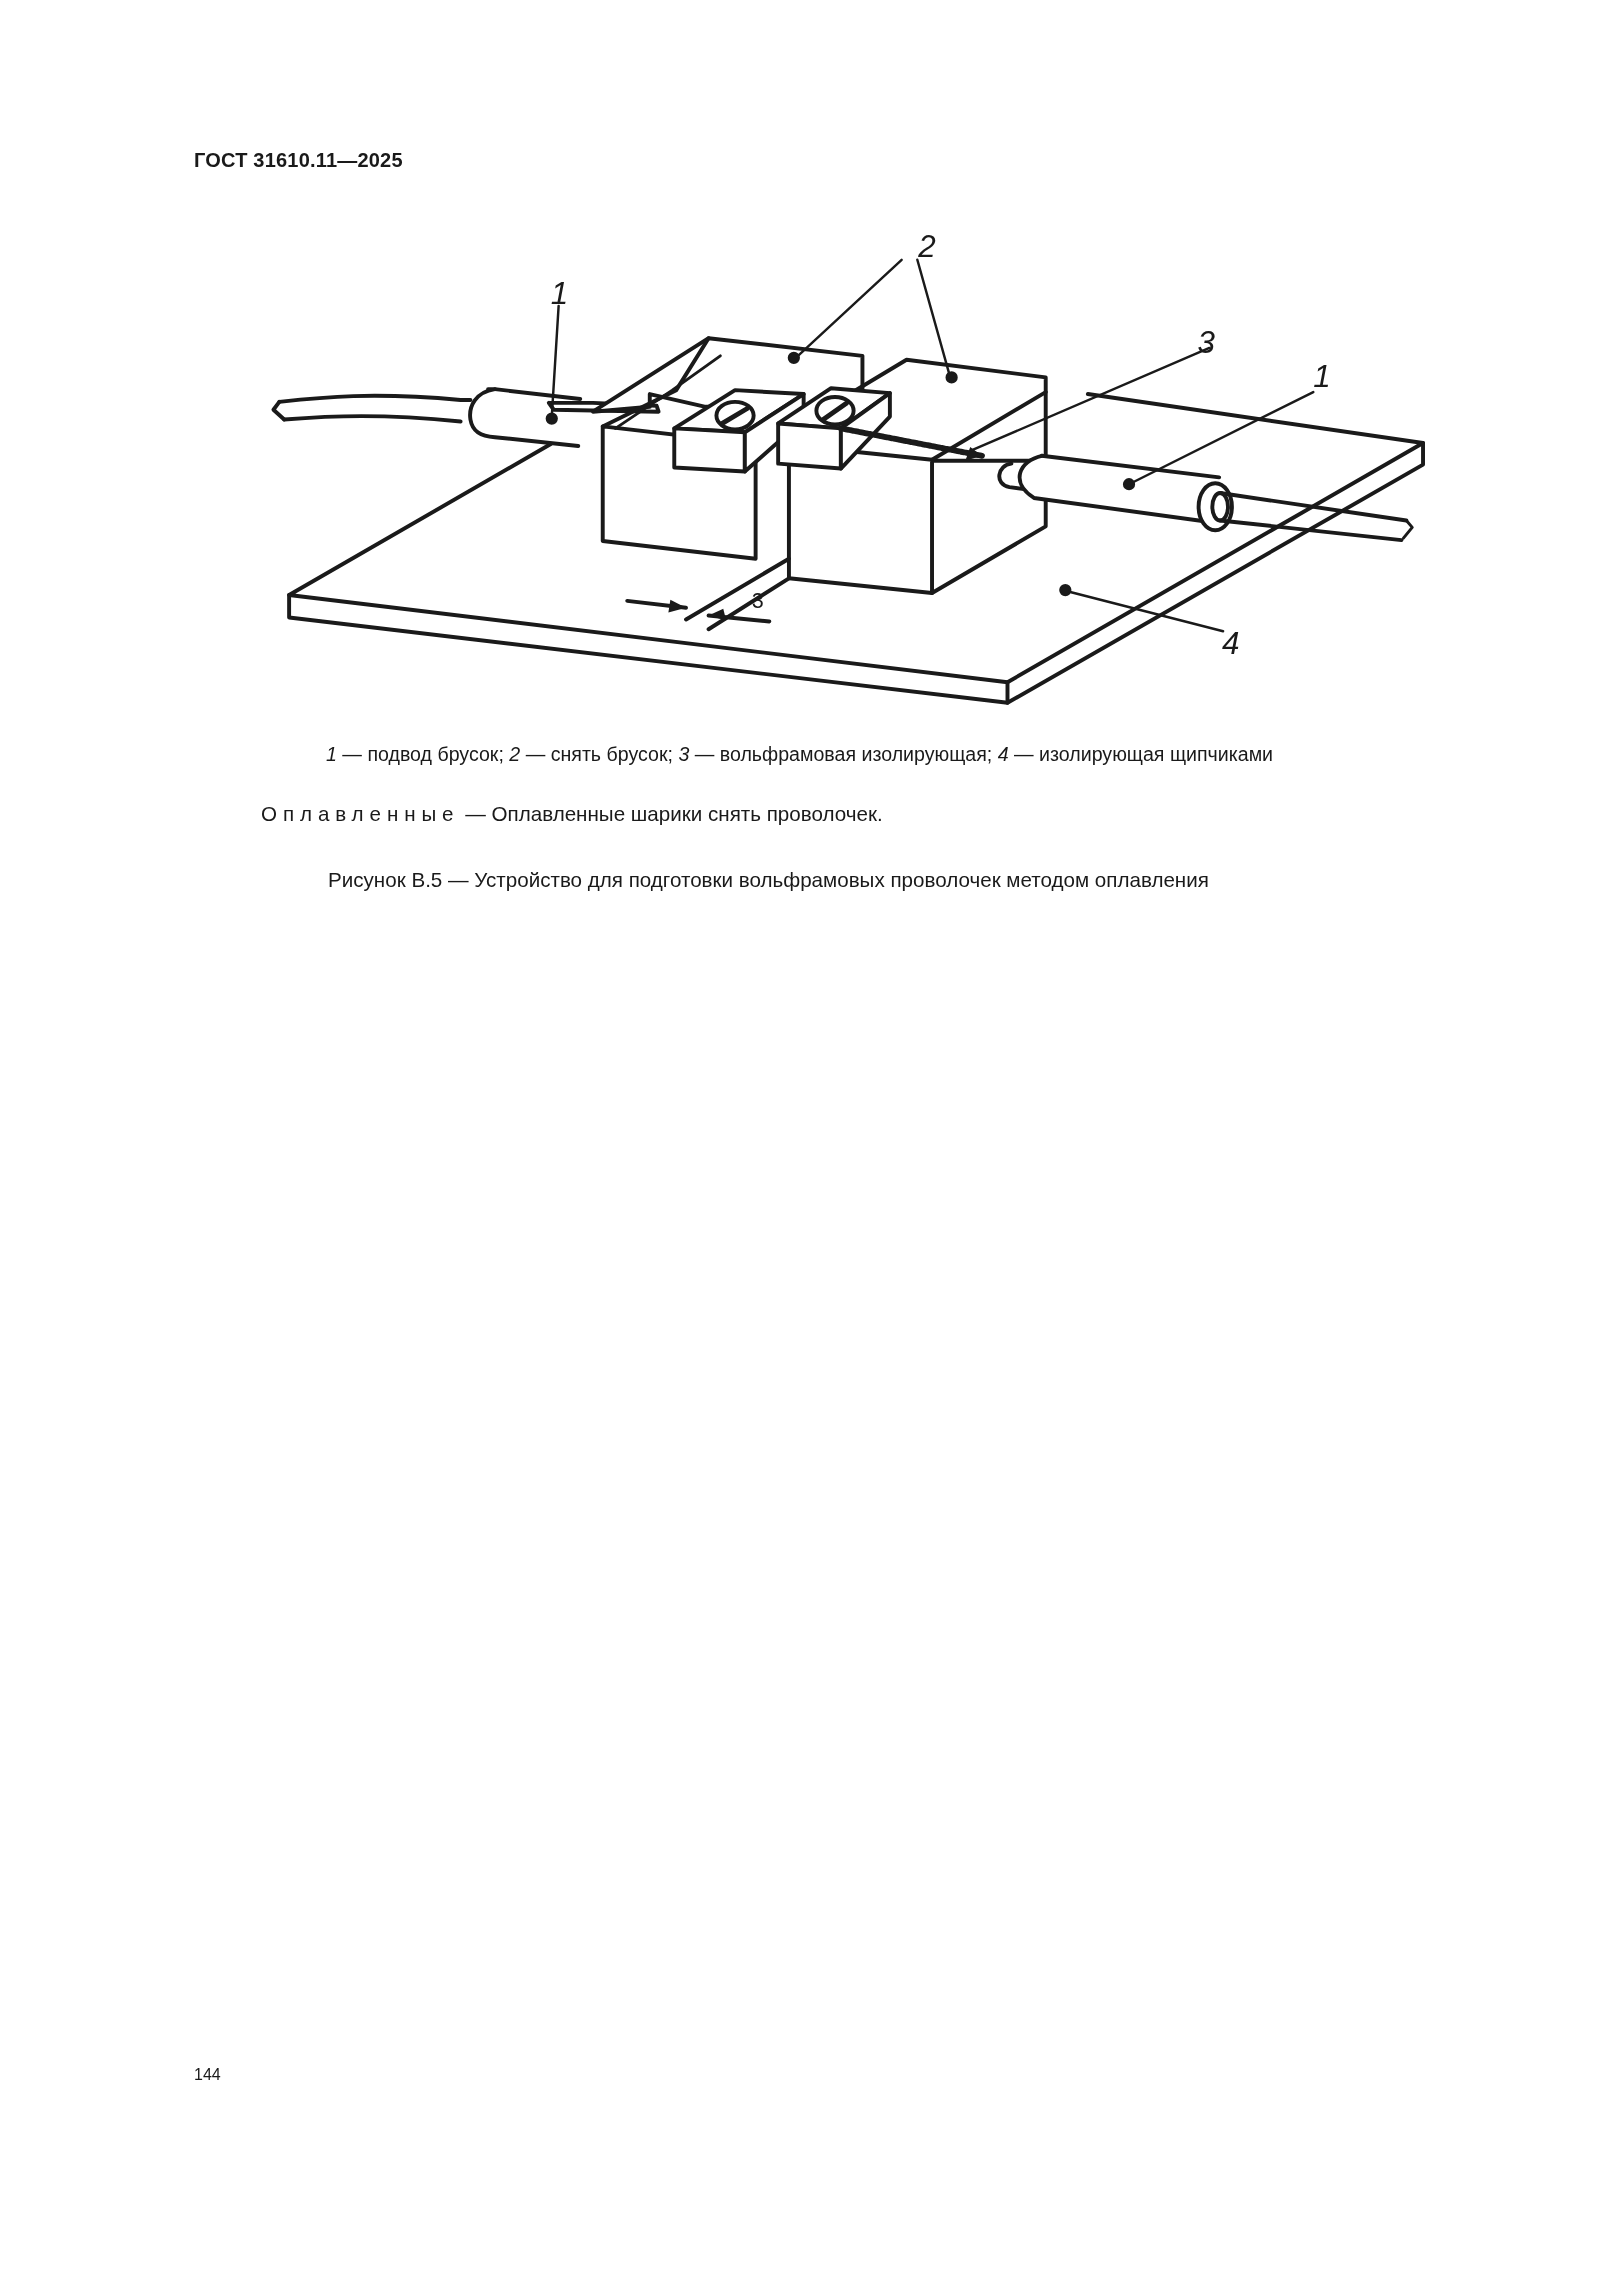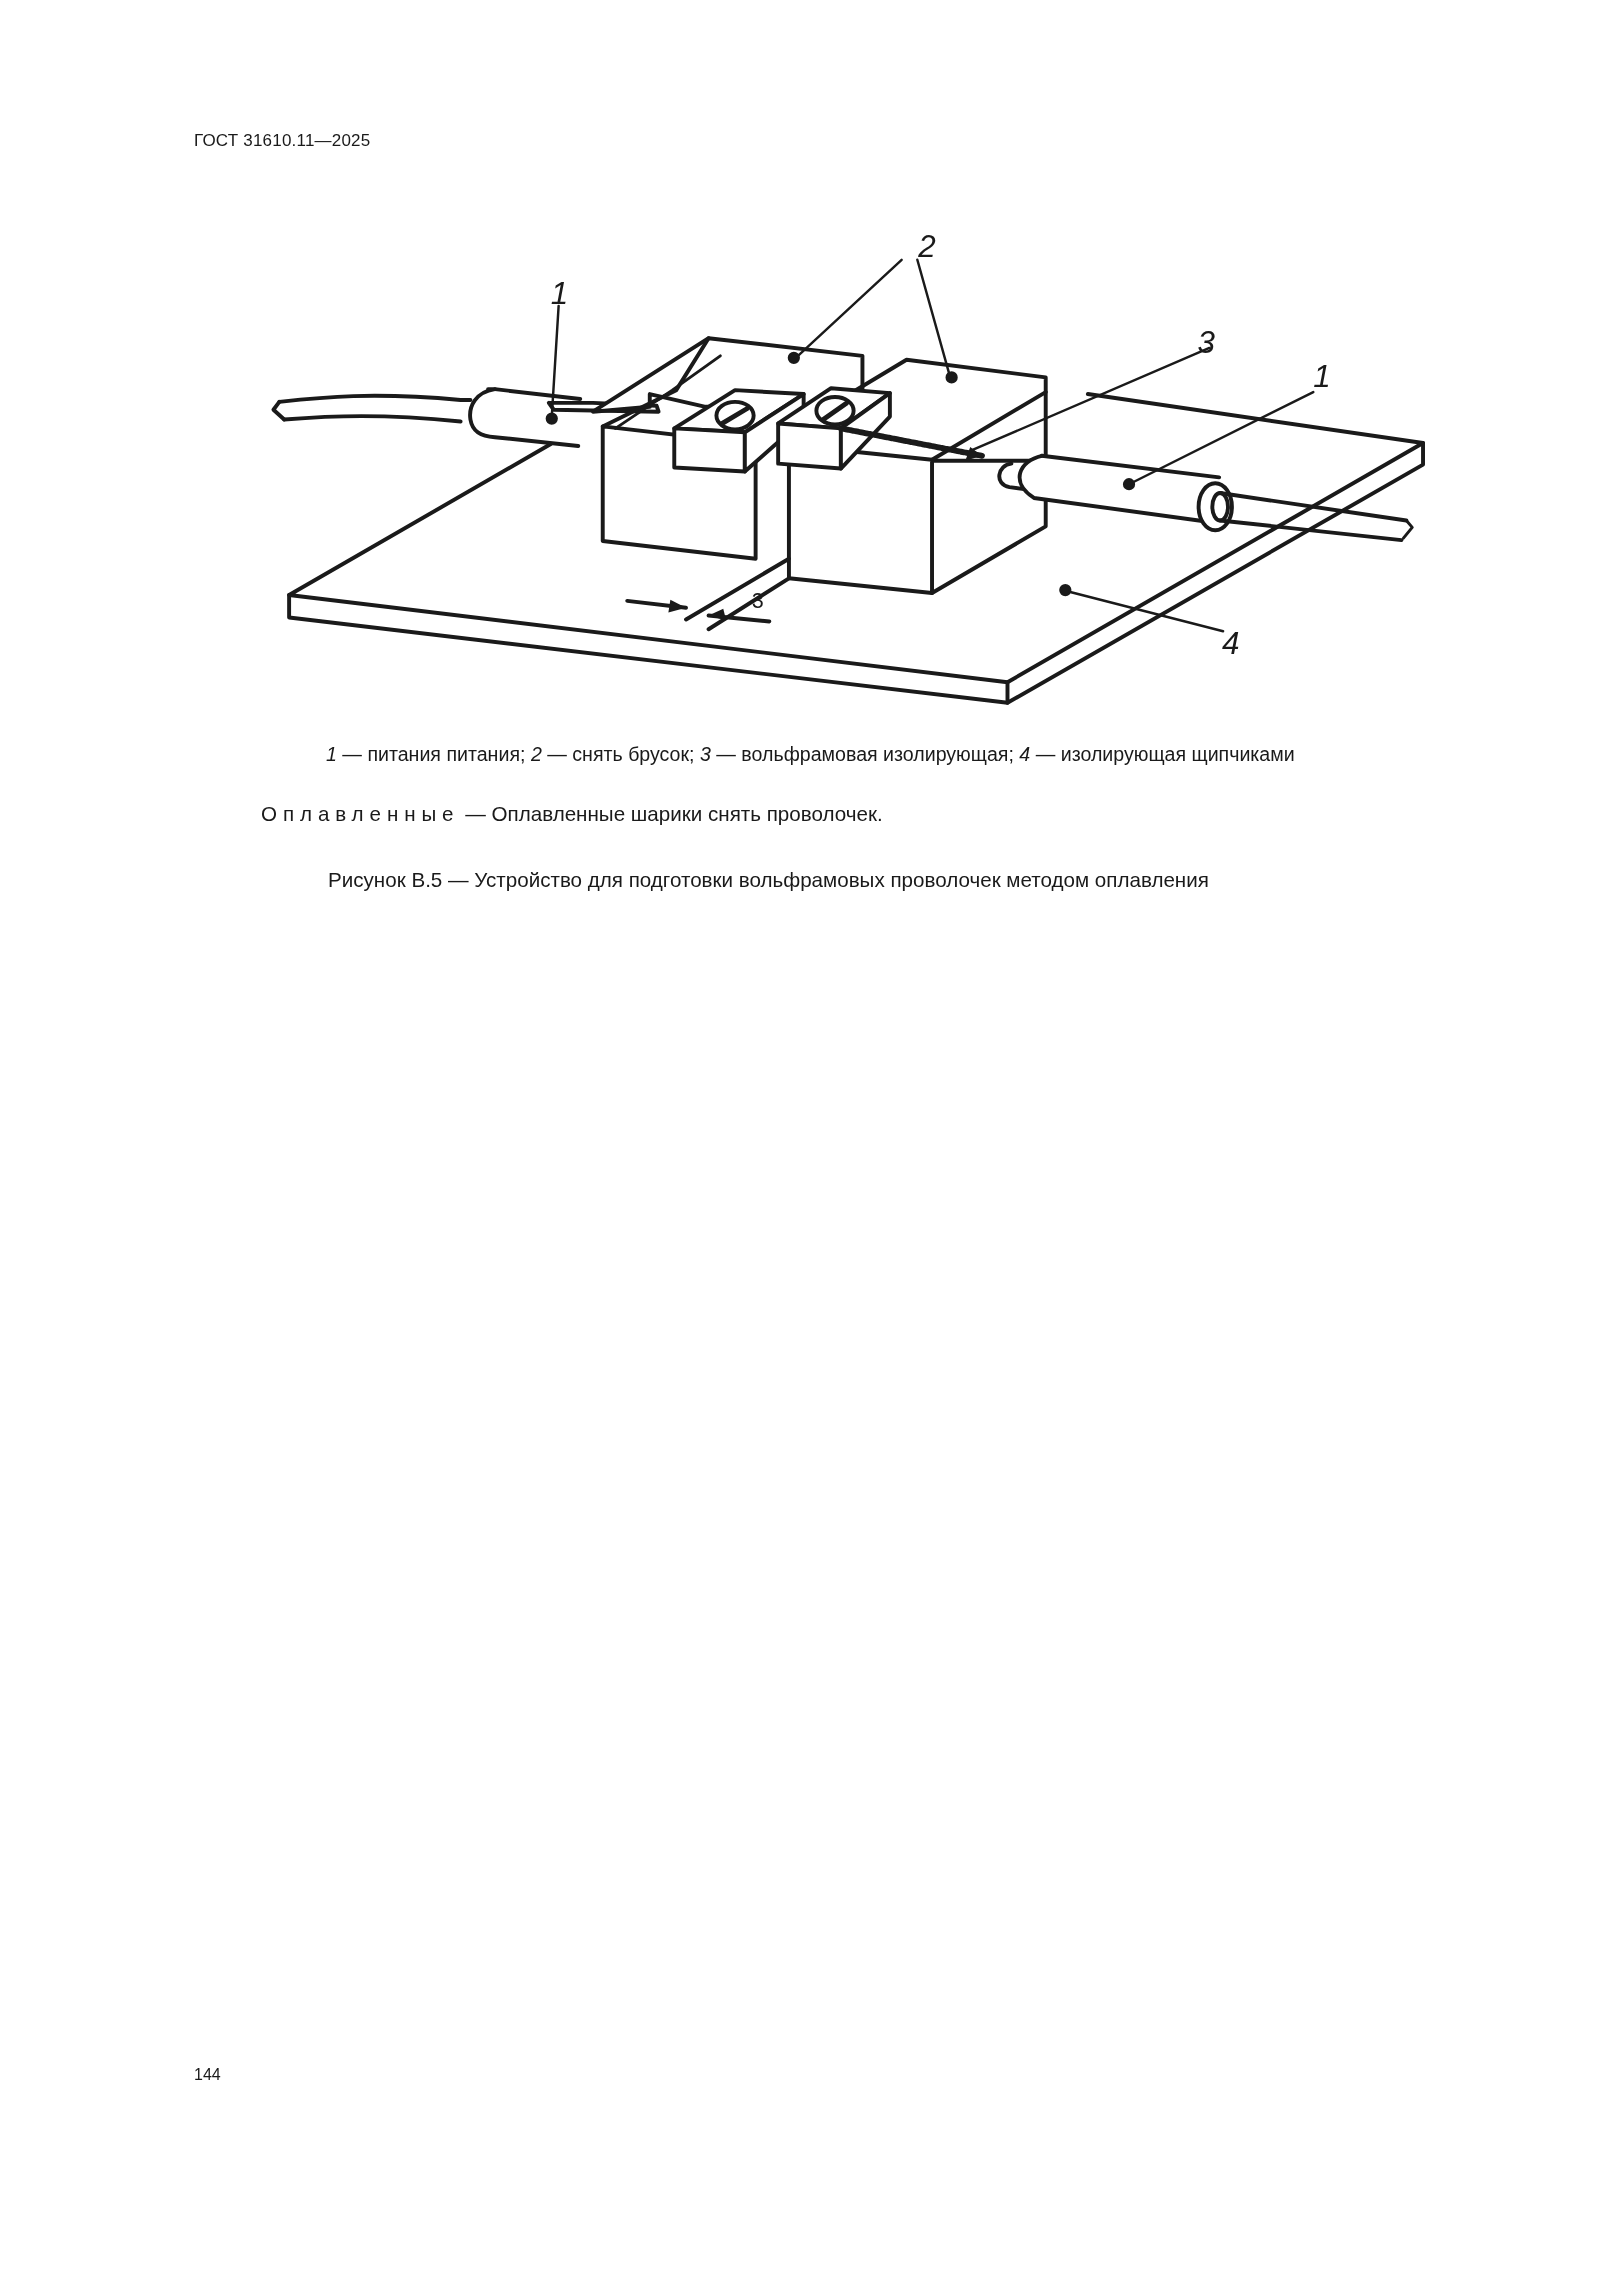--- a/index.html
+++ b/index.html
@@ -1,18 +1,18 @@
 <!DOCTYPE html>
 <html><head>
   <meta charset="utf-8">
   <style>
     html, body { margin: 0; padding: 0; background: #ffffff; }
     body { width: 1621px; height: 2293px; position: relative; overflow: hidden;
            font-family: "Liberation Sans", sans-serif; color: #1a1a1a; }
-    .header { position: absolute; left: 194px; top: 131px; font-size: 17px; font-weight: normal; letter-spacing: 0.2px; }
+    .header { position: absolute; left: 194px; top: 149px; font-size: 20px; font-weight: bold; letter-spacing: 0.2px; }
     .figure { position: absolute; left: 0; top: 0; width: 1621px; height: 745px; }
     .legend { position: absolute; left: 326px; top: 743px; font-size: 19.6px; white-space: nowrap; }
     .legend i { font-style: italic; }
     .note { position: absolute; left: 261px; top: 802px; font-size: 20.6px; white-space: nowrap; }
     .note .spaced { letter-spacing: 5.9px; }
     .caption { position: absolute; left: 328px; top: 868px; font-size: 20.6px; white-space: nowrap; }
     .page-number { position: absolute; left: 194px; top: 2066px; font-size: 16px; }
     svg text { font-family: "Liberation Sans", sans-serif; }
   </style>
 </head>
@@ -109,21 +109,21 @@
   <g fill="#1a1a1a" stroke="none" font-style="italic" font-size="32">
     <text x="562" y="310">1</text>
     <text x="937" y="262">2</text>
     <text x="1222" y="360">3</text>
     <text x="1340" y="395">1</text>
     <text x="1247" y="667">4</text>
   </g>
 </svg>
 
 <div class="legend">
-  <i>1</i><span> — питания питания; </span><i>2</i><span> — снять брусок; </span><i>3</i><span> — вольфрамовая изолирующая; </span><i>4</i><span> — изолирующая щипчиками</span>
+  <i>1</i><span> — подвод брусок; </span><i>2</i><span> — снять брусок; </span><i>3</i><span> — вольфрамовая изолирующая; </span><i>4</i><span> — изолирующая щипчиками</span>
 </div>
 
 <div class="note">
   <span class="spaced">Оплавленные</span><span> — Оплавленные шарики снять проволочек.</span>
 </div>
 
 <div class="caption">Рисунок В.5 — Устройство для подготовки вольфрамовых проволочек методом оплавления</div>
 
 <div class="page-number">144</div>
 

